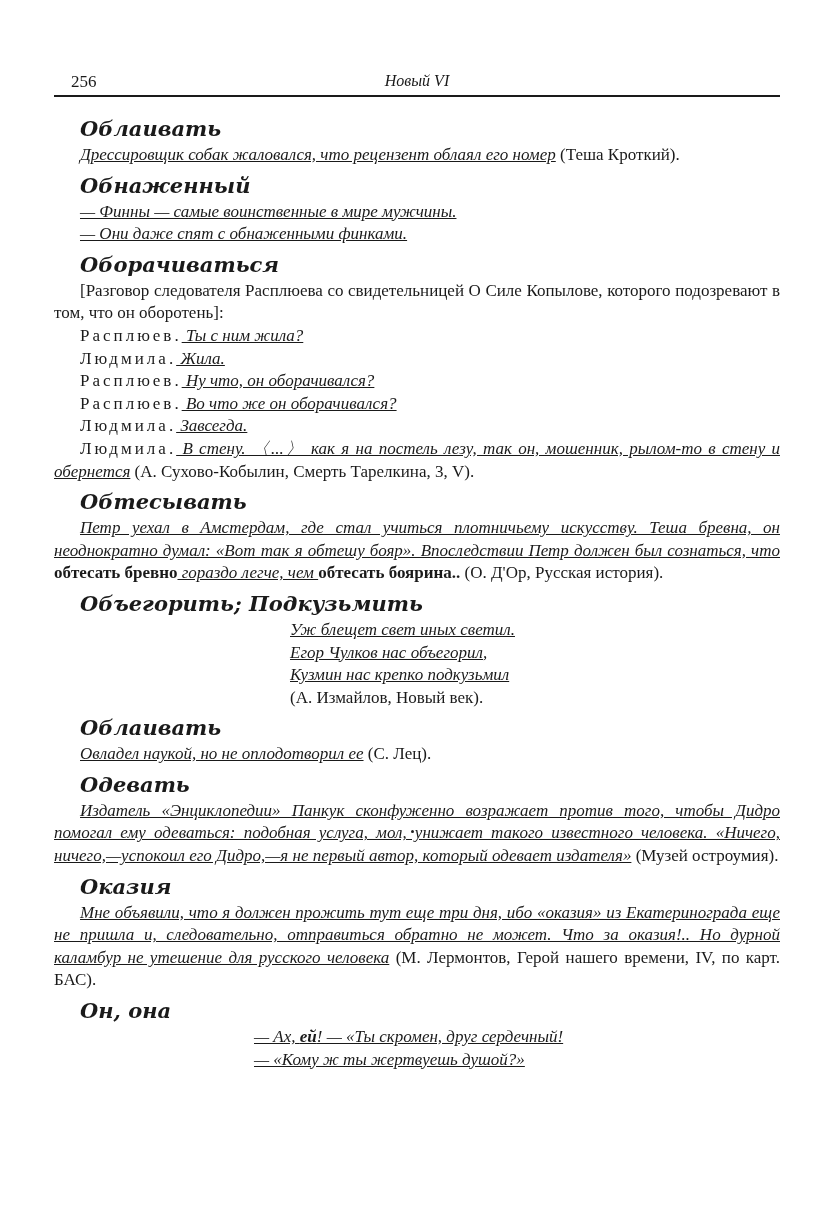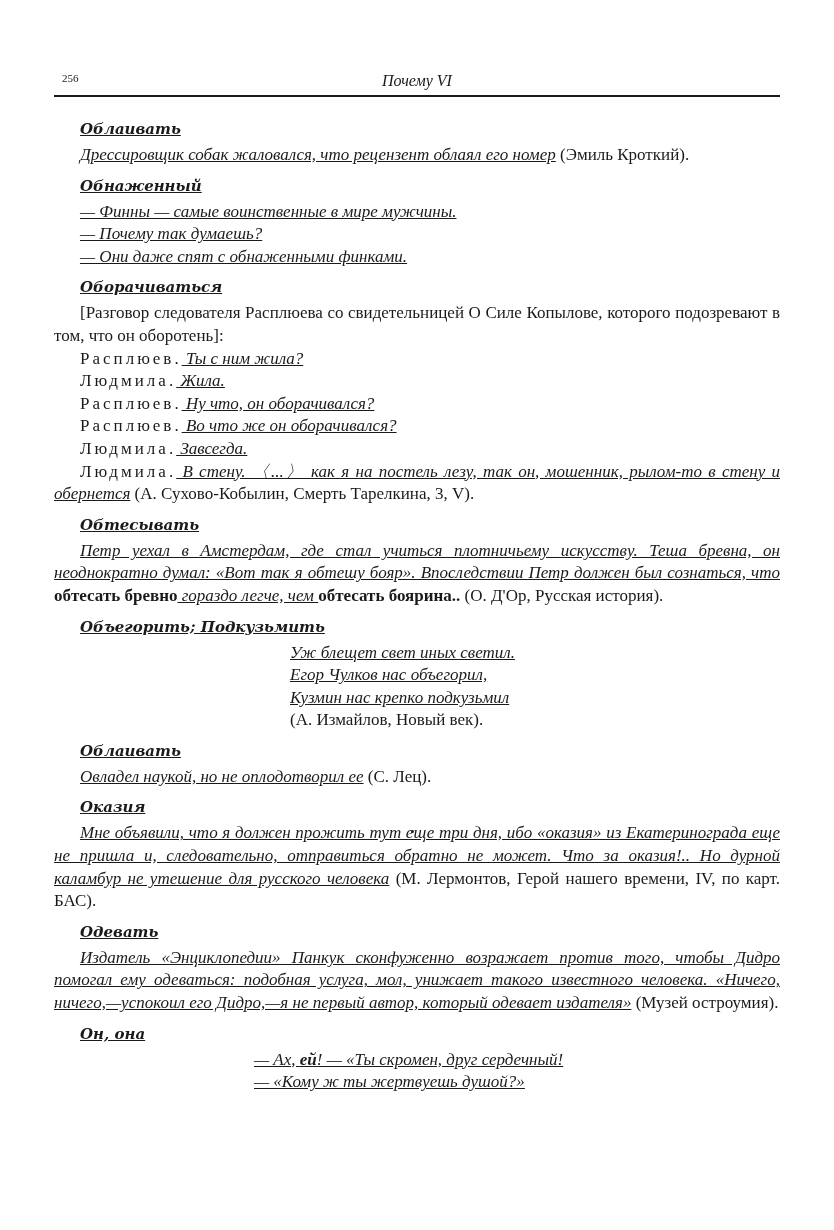--- a/index.html
+++ b/index.html
@@ -7,73 +7,72 @@
     width: 834px; height: 1230px; position: relative; overflow: hidden;
     font-family: "DejaVu Serif", "Liberation Serif", serif;
     color: #1a1a1a;
   }
   .page { position: absolute; left: 0; top: 0; width: 834px; height: 1230px; }
 
   .running-head {
     position: absolute; left: 54px; top: 72px; width: 726px; height: 24px;
   }
   .page-number {
-    position: absolute; left: 8px; top: 0; font-family: "Liberation Serif", serif;
-    font-size: 11px;
+    position: absolute; left: 17px; top: 0; font-family: "Liberation Serif", serif;
+    font-size: 17px;
   }
   .chapter-title {
     position: absolute; left: 0; right: 0; top: 0; text-align: center;
     font-family: "Liberation Serif", serif; font-style: italic; font-size: 16px;
   }
   .head-rule {
     position: absolute; left: 54px; top: 95px; width: 726px; height: 2px; background: #1a1a1a;
   }
 
   .content {
     position: absolute; left: 54px; top: 118px; width: 726px;
     font-family: "Liberation Serif", serif; font-size: 17px; line-height: 22.6px;
   }
   .entry { margin-bottom: 8px; }
   .headword {
     font-family: "DejaVu Serif", serif; font-weight: bold; font-style: italic;
-    font-size: 15px; padding-left: 26px; margin-bottom: 4px; line-height: 22px; text-decoration: underline;
+    font-size: 21px; padding-left: 26px; margin-bottom: 4px; line-height: 22px;
   }
   .p { text-align: justify; }
   .indent { text-indent: 26px; }
   .it { font-style: italic; text-decoration: underline; }
   .bi { font-weight: bold; font-style: italic; }
   .b { font-weight: bold; }
   .line { padding-left: 26px; }
   .spk { letter-spacing: 3px; text-align: center; }
   .verse { padding-left: 236px; }
   .verse2 { padding-left: 200px; }
   .dot { position: absolute; width: 3px; height: 3px; background: #222; border-radius: 50%; }
 </style>
 </head>
 <body>
 
 <div class="page">
 
   <div class="running-head">
     <span class="page-number">256</span>
-    <span class="chapter-title">Почему VI</span>
+    <span class="chapter-title">Новый VI</span>
   </div>
   <div class="head-rule"></div>
 
   <div class="content">
 
     <div class="entry">
       <div class="headword">Облаивать</div>
-      <div class="p line"><span class="it">Дрессировщик собак жаловался, что рецензент облаял его номер</span><span> (Эмиль Кроткий).</span></div>
+      <div class="p line"><span class="it">Дрессировщик собак жаловался, что рецензент облаял его номер</span><span> (Теша Кроткий).</span></div>
     </div>
 
     <div class="entry">
       <div class="headword">Обнаженный</div>
       <div class="line it">— Финны — самые воинственные в мире мужчины.</div>
-      <div class="line it">— Почему так думаешь?</div>
       <div class="line it">— Они даже спят с обнаженными финками.</div>
     </div>
 
     <div class="entry">
       <div class="headword">Оборачиваться</div>
       <div class="p indent">[Разговор следователя Расплюева со свидетельницей О Силе Копылове, которого подозревают в том, что он оборотень]:</div>
       <div class="line"><span class="spk">Расплюев.</span><span class="it"> Ты с ним жила?</span></div>
       <div class="line"><span class="spk">Людмила.</span><span class="it"> Жила.</span></div>
       <div class="line"><span class="spk">Расплюев.</span><span class="it"> Ну что, он оборачивался?</span></div>
       <div class="line"><span class="spk">Расплюев.</span><span class="it"> Во что же он оборачивался?</span></div>
@@ -93,27 +92,27 @@
       <div class="verse it">Кузмин нас крепко подкузьмил</div>
       <div class="verse">(А. Измайлов, Новый век).</div>
     </div>
 
     <div class="entry">
       <div class="headword">Облаивать</div>
       <div class="line"><span class="it">Овладел наукой, но не оплодотворил ее</span><span> (С. Лец).</span></div>
     </div>
 
     <div class="entry">
-      <div class="headword">Оказия</div>
-      <div class="p indent"><span class="it">Мне объявили, что я должен прожить тут еще три дня, ибо «оказия» из Екатеринограда еще не пришла и, следовательно, отправиться обратно не может. Что за оказия!.. Но дурной каламбур не утешение для русского человека</span><span> (М. Лермонтов, Герой нашего времени, IV, по карт. БАС).</span></div>
+      <div class="headword">Одевать</div>
+      <div class="p indent"><span class="it">Издатель «Энциклопедии» Панкук сконфуженно возражает против того, чтобы Дидро помогал ему одеваться: подобная услуга, мол, унижает такого известного человека. «Ничего, ничего,—успокоил его Дидро,—я не первый автор, который одевает издателя»</span><span> (Музей остроумия).</span></div>
     </div>
 
     <div class="entry">
-      <div class="headword">Одевать</div>
-      <div class="p indent"><span class="it">Издатель «Энциклопедии» Панкук сконфуженно возражает против того, чтобы Дидро помогал ему одеваться: подобная услуга, мол, унижает такого известного человека. «Ничего, ничего,—успокоил его Дидро,—я не первый автор, который одевает издателя»</span><span> (Музей остроумия).</span></div>
+      <div class="headword">Оказия</div>
+      <div class="p indent"><span class="it">Мне объявили, что я должен прожить тут еще три дня, ибо «оказия» из Екатеринограда еще не пришла и, следовательно, отправиться обратно не может. Что за оказия!.. Но дурной каламбур не утешение для русского человека</span><span> (М. Лермонтов, Герой нашего времени, IV, по карт. БАС).</span></div>
     </div>
 
     <div class="entry">
       <div class="headword">Он, она</div>
       <div class="verse2 it"><span>— Ах, </span><span class="bi">ей</span><span>! — «Ты скромен, друг сердечный!</span></div>
       <div class="verse2 it">— «Кому ж ты жертвуешь душой?»</div>
     </div>
 
   </div>
 

